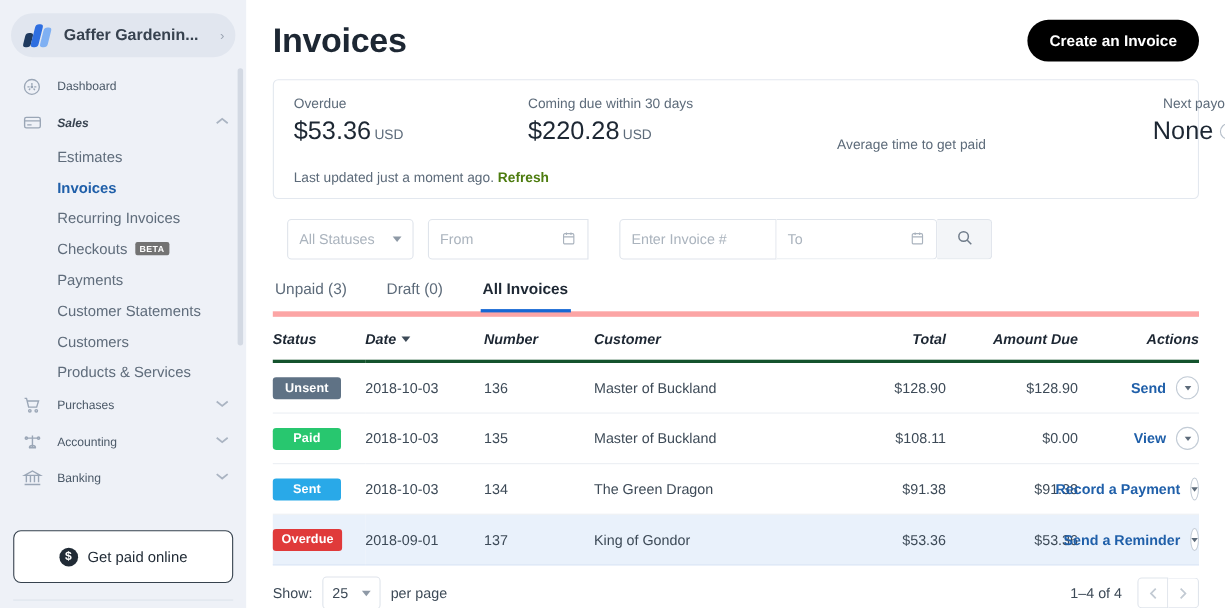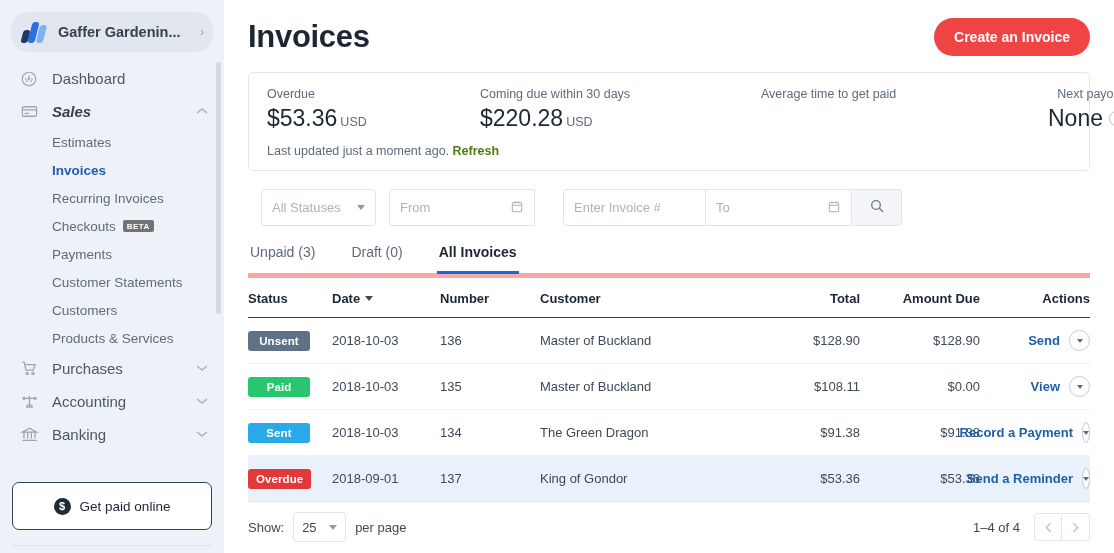--- a/index.html
+++ b/index.html
@@ -40,21 +40,21 @@
   }
   .brand-caret { color: #9aa4b2; font-size: 12px; line-height: 1; }
 
   .nav { margin-top: 10px; }
   .nav-row {
     display: flex; align-items: center;
     height: 33px; padding: 0 16px 0 18px;
     cursor: pointer; position: relative;
   }
   .nav-icon { width: 22px; flex: 0 0 22px; margin-right: 12px; display: flex; align-items: center; justify-content: center; color: #9aa6b6; }
-  .nav-label { font-size: 15px; color: #5a6774; flex: 1; white-space: nowrap; }
+  .nav-label { font-size: 11px; color: #5a6774; flex: 1; white-space: nowrap; }
   .nav-row.top > .nav-label { color: #4a5867; }
   .nav-row.active-parent > .nav-label { color: #37424f; font-weight: bold; font-style: italic; }
   .nav-chevron { color: #aab4c2; font-size: 10px; line-height: 1; }
 
   .sub-row {
     display: flex; align-items: center;
     height: 28px; padding-left: 52px; padding-right: 14px;
     cursor: pointer;
   }
   .sub-label { font-size: 13.5px; color: #5f6c7b; white-space: nowrap; }
@@ -89,38 +89,38 @@
   }
 
   
   .main { flex: 1; height: 553px; background: #fff; position: relative; overflow: hidden; }
   .page-head {
     display: flex; align-items: center; justify-content: space-between;
     padding: 18px 24px 0 24px;
   }
   .page-title { font-size: 31px; font-weight: bold; color: #1d2733; letter-spacing: -.3px; }
   .btn-primary {
-    background: #ef4444; color: #fff;
+    background: #000000; color: #fff;
     font-size: 14px; font-weight: bold;
     border: none; border-radius: 20px;
     padding: 11px 20px; cursor: pointer;
     white-space: nowrap;
   }
 
   .card {
     margin: 16px 24px 0 24px;
     border: 1px solid #e3e8ef; border-radius: 5px;
     background: #fff;
     padding: 14px 18px 12px 18px;
   }
   .stats { display: flex; align-items: flex-start; }
   .stat { flex: 0 0 auto; }
   .stat.s1 { width: 213px; }
   .stat.s2 { width: 281px; }
-  .stat.s3 { width: 287px; }
+  .stat.s3 { width: 287px; margin-top: 37px; }
   .stat.s4 { flex: 1; text-align: right; }
   .stat-label { font-size: 12.5px; color: #5d6b7a; margin-bottom: 4px; }
   .stat-value { font-size: 23px; color: #1d2733; white-space: nowrap; }
   .stat-unit { font-size: 12.5px; color: #5d6b7a; margin-left: 3px; }
   .help-circle {
     display: inline-flex; align-items: center; justify-content: center;
     width: 15px; height: 15px; border-radius: 50%;
     border: 1px solid #b6bfca; color: #8b95a1;
     font-size: 10px; margin-left: 6px; vertical-align: 4px;
     cursor: pointer;
@@ -157,22 +157,23 @@
     border-bottom: 3px solid transparent;
     margin-bottom: -1px;
   }
   .tab.active { color: #1d2733; font-weight: bold; border-bottom-color: #1668d4; }
 
   
   .tbl { margin: 0 24px; width: calc(100% - 48px); border-collapse: collapse; table-layout: fixed; }
   .tbl th {
     font-size: 13px; font-weight: bold; color: #1d2733;
     text-align: left; padding: 13px 0 11px 0;
-    border-bottom: 1px solid #14532d;
+    border-bottom: 3px solid #14532d;
     white-space: nowrap;
+    font-style: italic;
   }
   .tbl td {
     font-size: 13px; color: #3d4a57;
     padding: 12px 0; border-bottom: 1px solid #eceff3;
     white-space: nowrap; vertical-align: middle;
   }
   .c-status { width: 84px; }
   .c-date   { width: 108px; }
   .c-number { width: 100px; }
   .c-cust   { width: 200px; }

